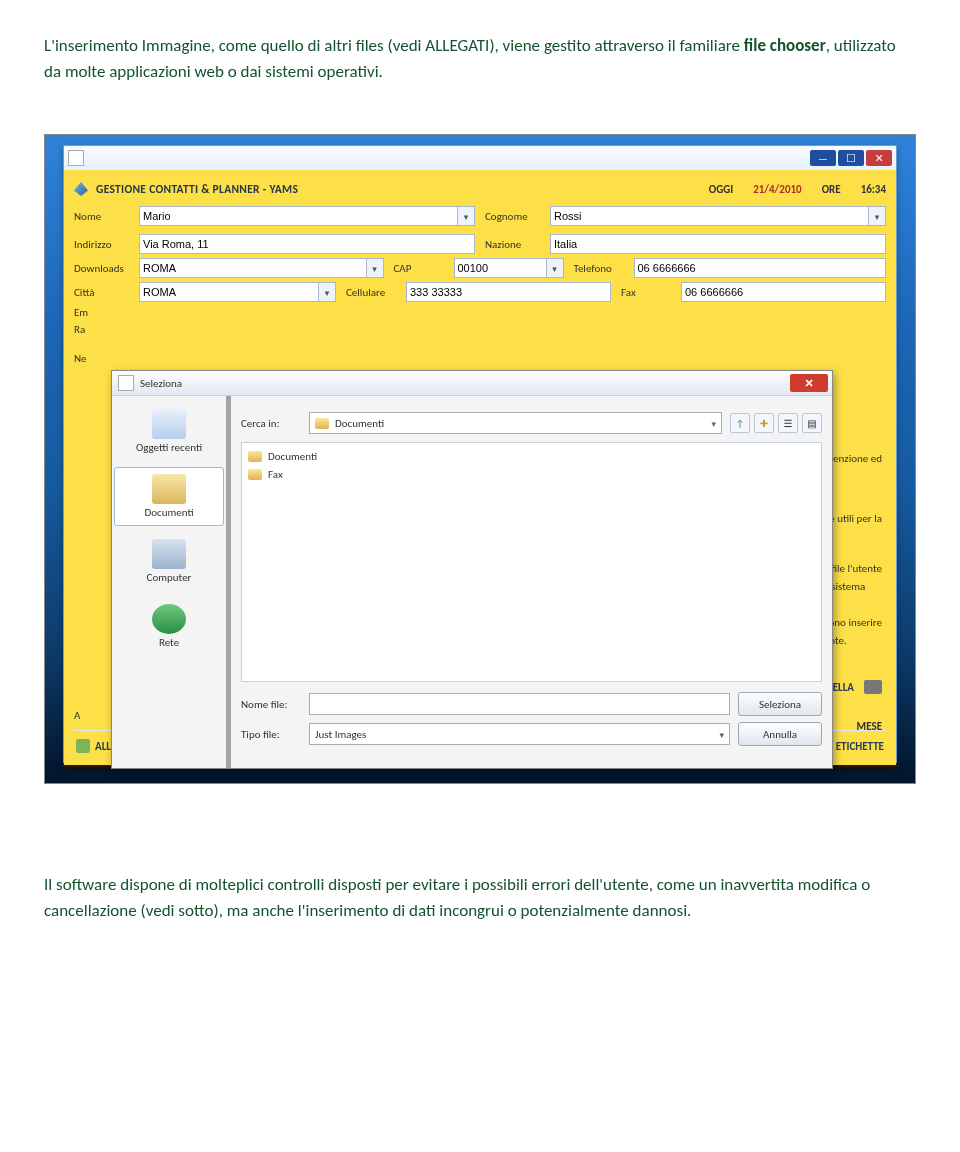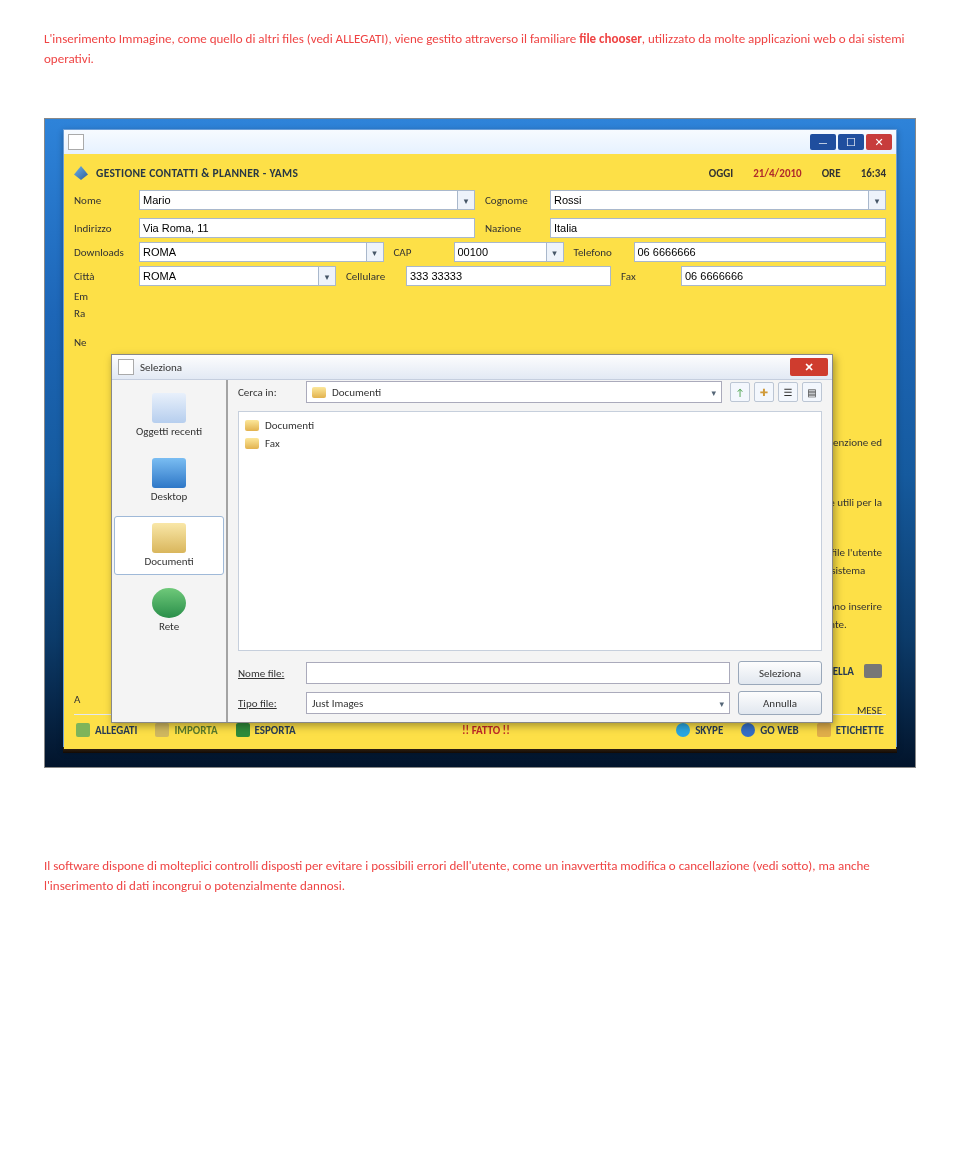--- a/index.html
+++ b/index.html
@@ -1,17 +1,17 @@
 <!DOCTYPE html>
 <html><head>
 <meta charset="utf-8">
 <style>
   body { margin:0; font-family: "Segoe UI", Calibri, sans-serif; background:#fff; color:#333; width:960px; }
   .page { padding: 16px 44px 40px 44px; }
-  .prose { font-size:13px; line-height:1.5; color:#ef4444; }
+  .prose { font-size:17px; line-height:1.5; color:#14532d; }
   .screenshot-wrap { margin-top:50px; }
   .desktop-bg { background: linear-gradient(#2e83d9 0%, #1d66b7 30%, #155a9e 55%, #0c3b6a 80%, #02142b 100%); padding:10px 18px 14px 18px; border:1px solid #888; position:relative; }
   .app-frame { background:#fdfdfd; border:1px solid #6c9ed6; box-shadow:0 2px 6px rgba(0,0,0,.3); }
   .titlebar { height:20px; background:linear-gradient(#f7fbff,#e6f1ff); display:flex; justify-content:space-between; align-items:center; padding:2px 4px; }
   .java-ico { width:14px; height:14px; background:#fff; border:1px solid #aaa; display:inline-block; }
   .winbtns { display:flex; gap:2px; }
   .winbtn { width:26px; height:16px; background:#1f4e9e; color:#fff; font-size:11px; display:flex; align-items:center; justify-content:center; border-radius:2px; }
   .winbtn.close { background:#c73c3c; }
   .app-body { background:#fde047; padding:6px 10px 10px 10px; font-size:11px; color:#333; position:relative; }
   .header-row { display:flex; align-items:center; justify-content:space-between; padding:6px 0 10px 0; }
@@ -28,45 +28,45 @@
   .bottombar { display:flex; justify-content:space-between; align-items:center; padding:8px 2px 2px 2px; border-top:1px solid #e3e8f0; margin-top:8px; }
   .bb-item { display:flex; align-items:center; gap:5px; font-size:11px; font-weight:bold; color:#283c55; }
   .bb-item.red { color:#c02828; }
   .bb-item.imp { color:#5a7a2c; }
   .ico { width:14px; height:14px; display:inline-block; border-radius:2px; }
   .ico.attach{background:#7db45a;} .ico.imp{background:#d0b860;} .ico.exp{background:#2f8b3a;} .ico.skype{background:#2aa6e0;border-radius:50%;} .ico.web{background:#356ec5;border-radius:50%;} .ico.tag{background:#e0ae4a;}
   .fc-dialog { position:absolute; left:47px; top:200px; width:720px; background:#f4f4f4; border:1px solid #888; box-shadow:2px 3px 8px rgba(0,0,0,.35); }
   .fc-title { height:24px; background:linear-gradient(#fdfdfd,#e2e9f4); display:flex; align-items:center; justify-content:space-between; padding:0 4px 0 6px; font-size:11px; border-bottom:1px solid #c5cede; }
   .fc-title .xbtn { width:38px; height:18px; background:#cf3c2e; color:#fff; display:flex; align-items:center; justify-content:center; border-radius:2px; font-weight:bold; }
   .fc-body { display:flex; font-size:11px; }
-  .fc-places { width:110px; background:#f4f4f4; border-right:2px solid #a3a3a3; padding:6px 2px; display:flex; flex-direction:column; gap:6px; }
+  .fc-places { width:110px; background:#f4f4f4; border-right:5px solid #a3a3a3; padding:6px 2px; display:flex; flex-direction:column; gap:6px; }
   .place { display:flex; flex-direction:column; align-items:center; gap:2px; padding:6px 0; border:1px solid transparent; border-radius:3px; }
   .place.sel { background:#fff; border:1px solid #9fb9d8; }
   .place .pic { width:34px; height:30px; border-radius:3px; }
   .pic.recent{background:linear-gradient(#e8f0fb,#b6ceee);} .pic.desk{background:linear-gradient(#7abdf2,#2e77c7);} .pic.docs{background:linear-gradient(#f9e7a8,#d9b65c);} .pic.comp{background:linear-gradient(#d8e3ee,#9ab2cc);} .pic.net{background:linear-gradient(#6fc97a,#2a8f4a);border-radius:50%;}
-  .fc-main { flex:1; padding:1px 10px; background:#f4f4f4; }
+  .fc-main { flex:1; padding:16px 10px; background:#f4f4f4; }
   .fc-row { display:flex; align-items:center; gap:8px; margin-bottom:8px; }
   .fc-row label { width:60px; }
   .fc-select { flex:1; height:20px; border:1px solid #aab; background:#fff; display:flex; align-items:center; padding:0 5px; gap:6px; }
   .fc-select .dd { margin-left:auto; font-size:9px; color:#567; }
   .fc-toolicons { display:flex; gap:4px; }
   .ticon { width:18px; height:18px; border:1px solid #bcc6d4; background:#f3f7fd; border-radius:2px; display:flex; align-items:center; justify-content:center; font-size:10px; }
   .fc-list { background:#fff; border:1px solid #c6cfdc; height:230px; padding:4px 6px; }
   .fc-item { display:flex; align-items:center; gap:6px; height:18px; }
   .fldr { width:14px; height:11px; background:linear-gradient(#fce79a,#e2b24e); border-radius:2px; }
   .fc-bottom { margin-top:10px; }
   .fc-brow { display:flex; align-items:center; gap:8px; margin-bottom:6px; }
-  .fc-brow label { width:60px;text-decoration:underline; }
+  .fc-brow label { width:60px; }
   .fc-input { flex:1; height:20px; border:1px solid #aab; background:#fff; padding:0 4px; }
   .fc-btn { width:82px; height:22px; border:1px solid #9aa8ba; background:linear-gradient(#fdfdfd,#e1e7ef); border-radius:3px; display:flex; align-items:center; justify-content:center; font-size:11px; }
   .beach { height:6px; background:linear-gradient(#3c2a17,#120a04); margin-top:-3px; }
   .peek-row { display:flex; gap:10px; align-items:center; margin-top:4px; }
   .peek-row label { width:55px; }
   .cancella-btn { position:absolute; right:14px; top:510px; display:flex; gap:10px; align-items:center; font-size:11px; font-weight:bold; color:#283c55; }
-  .mesebar { position:absolute; right:14px; top:550px; display:flex; gap:32px; font-size:11px; font-weight:normal; }
+  .mesebar { position:absolute; right:14px; top:550px; display:flex; gap:32px; font-size:11px; font-weight:bold; }
 </style>
 </head>
 <body>
 
 <div class="page">
   <p class="prose">
     <span>L'inserimento Immagine, come quello di altri files (vedi ALLEGATI), viene gestito attraverso il familiare </span><strong>file chooser</strong><span>, utilizzato da molte applicazioni web o dai sistemi operativi.</span>
   </p>
 
   <div class="screenshot-wrap">
@@ -210,27 +210,27 @@
                   <span>Seleziona</span>
                 </span>
               <div class="xbtn">✕</div>
             </div>
             <div class="fc-body">
               <div class="fc-places">
                 <div class="place">
                     <div class="pic recent"></div>
                     <span>Oggetti recenti</span>
                   </div>
-                <div class="place">
-                    <div class="pic desk"></div>
-                    <span>Desktop</span>
-                  </div>
                 <div class="place sel">
                     <div class="pic docs"></div>
                     <span>Documenti</span>
+                  </div>
+                <div class="place">
+                    <div class="pic comp"></div>
+                    <span>Computer</span>
                   </div>
                 <div class="place">
                     <div class="pic net"></div>
                     <span>Rete</span>
                   </div>
               </div>
               <div class="fc-main">
                 <div class="fc-row">
                   <label>Cerca in:</label>
                   <div class="fc-select">

